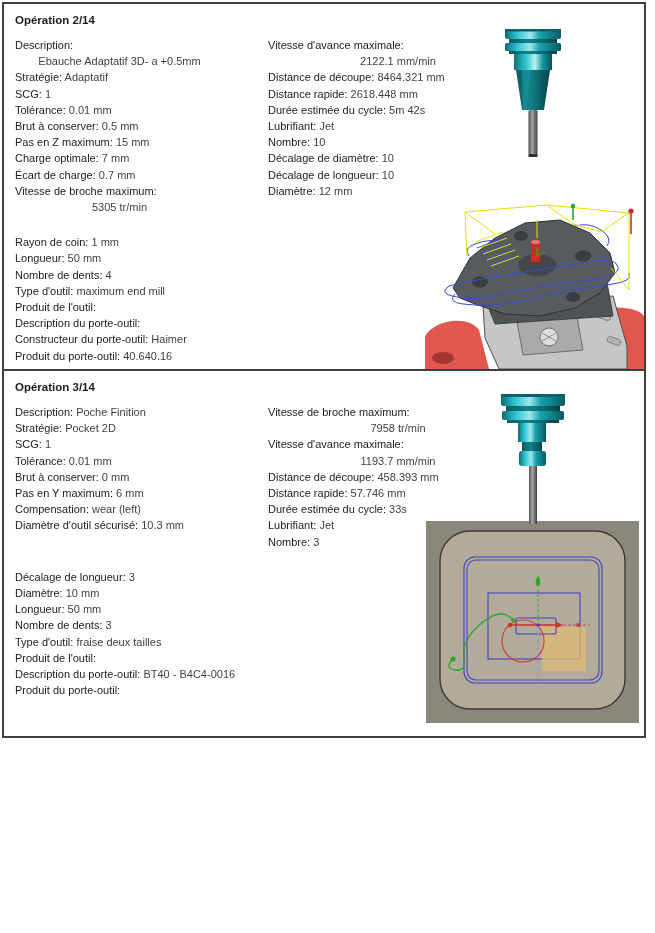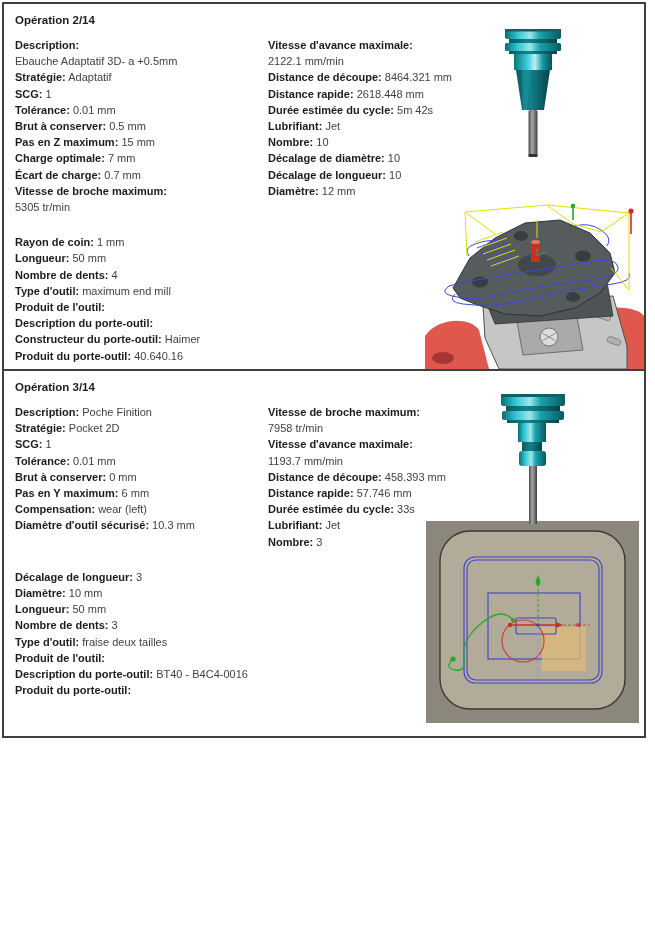--- a/index.html
+++ b/index.html
@@ -16,23 +16,23 @@
     border:2px solid var(--card-border,#3f3f3f);
     background:#fff; padding:8px 12px 0 11px; overflow:hidden;
   }
   .card + .card { margin-top:-2px; }
   .op-title { font-size:11.5px; font-weight:700; color:var(--text-label,#1c1c1c); line-height:16px; }
   .cols { display:flex; margin-top:9px; }
   .col-l { width:209px; flex:0 0 209px; }
   .col-r { width:260px; flex:0 0 260px;margin-left:44px; }
   .bottom { margin-top:19px; width:500px; }
   .field { white-space:normal; }
-  .field .lbl { font-weight:700; color:var(--text-label,#1c1c1c); }
+  .field .lbl { font-weight:400; color:var(--text-label,#1c1c1c); }
   .field .val { color:var(--text-value,#3f3f3f); }
-  .field.nl .val { display:block; }
+  .field.nl .val { display:block;text-align:center; }
   figure.img { position:absolute; }
   .tool1 { top:24px; right:78px; width:66px; height:130px; z-index:2; }
   .path1 { right:0; bottom:0; width:219px; height:171px; }
   .tool2 { top:21px; right:74px; width:72px; height:132px; z-index:2; }
   .path2 { top:150px; right:5px; width:213px; height:202px; }
   svg { display:block; width:100%; height:100%; }
   .pathblue { stroke:var(--path-blue,#3b49d8); fill:none; stroke-width:1; }
   .pathyellow { stroke:var(--path-yellow,#e3df00); fill:none; stroke-width:1; }
   .contourblue { stroke:var(--contour-blue,#4343c8); fill:none; stroke-width:1.1; }
 </style>

